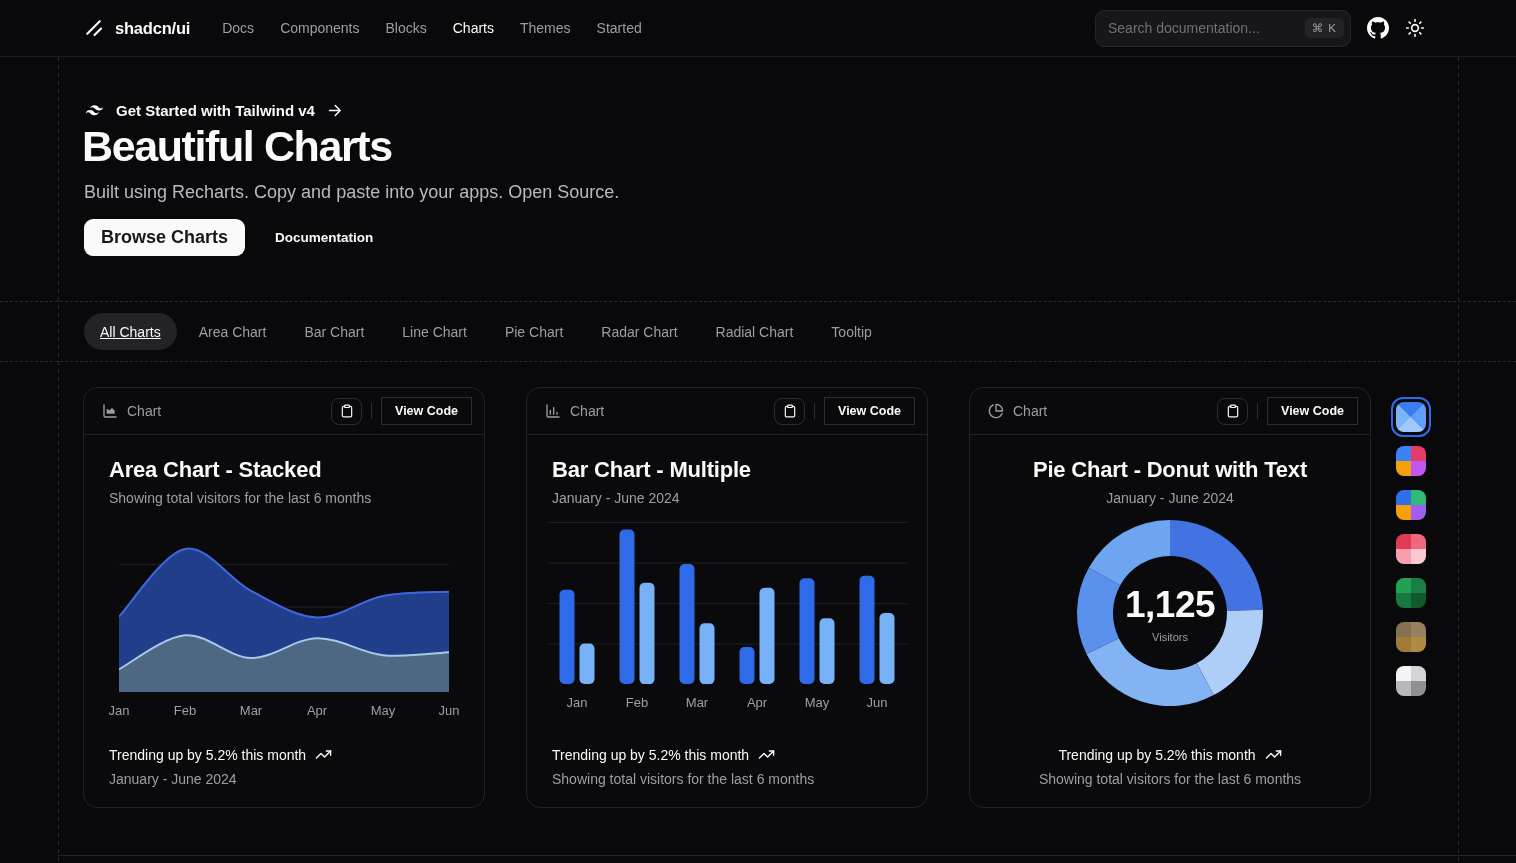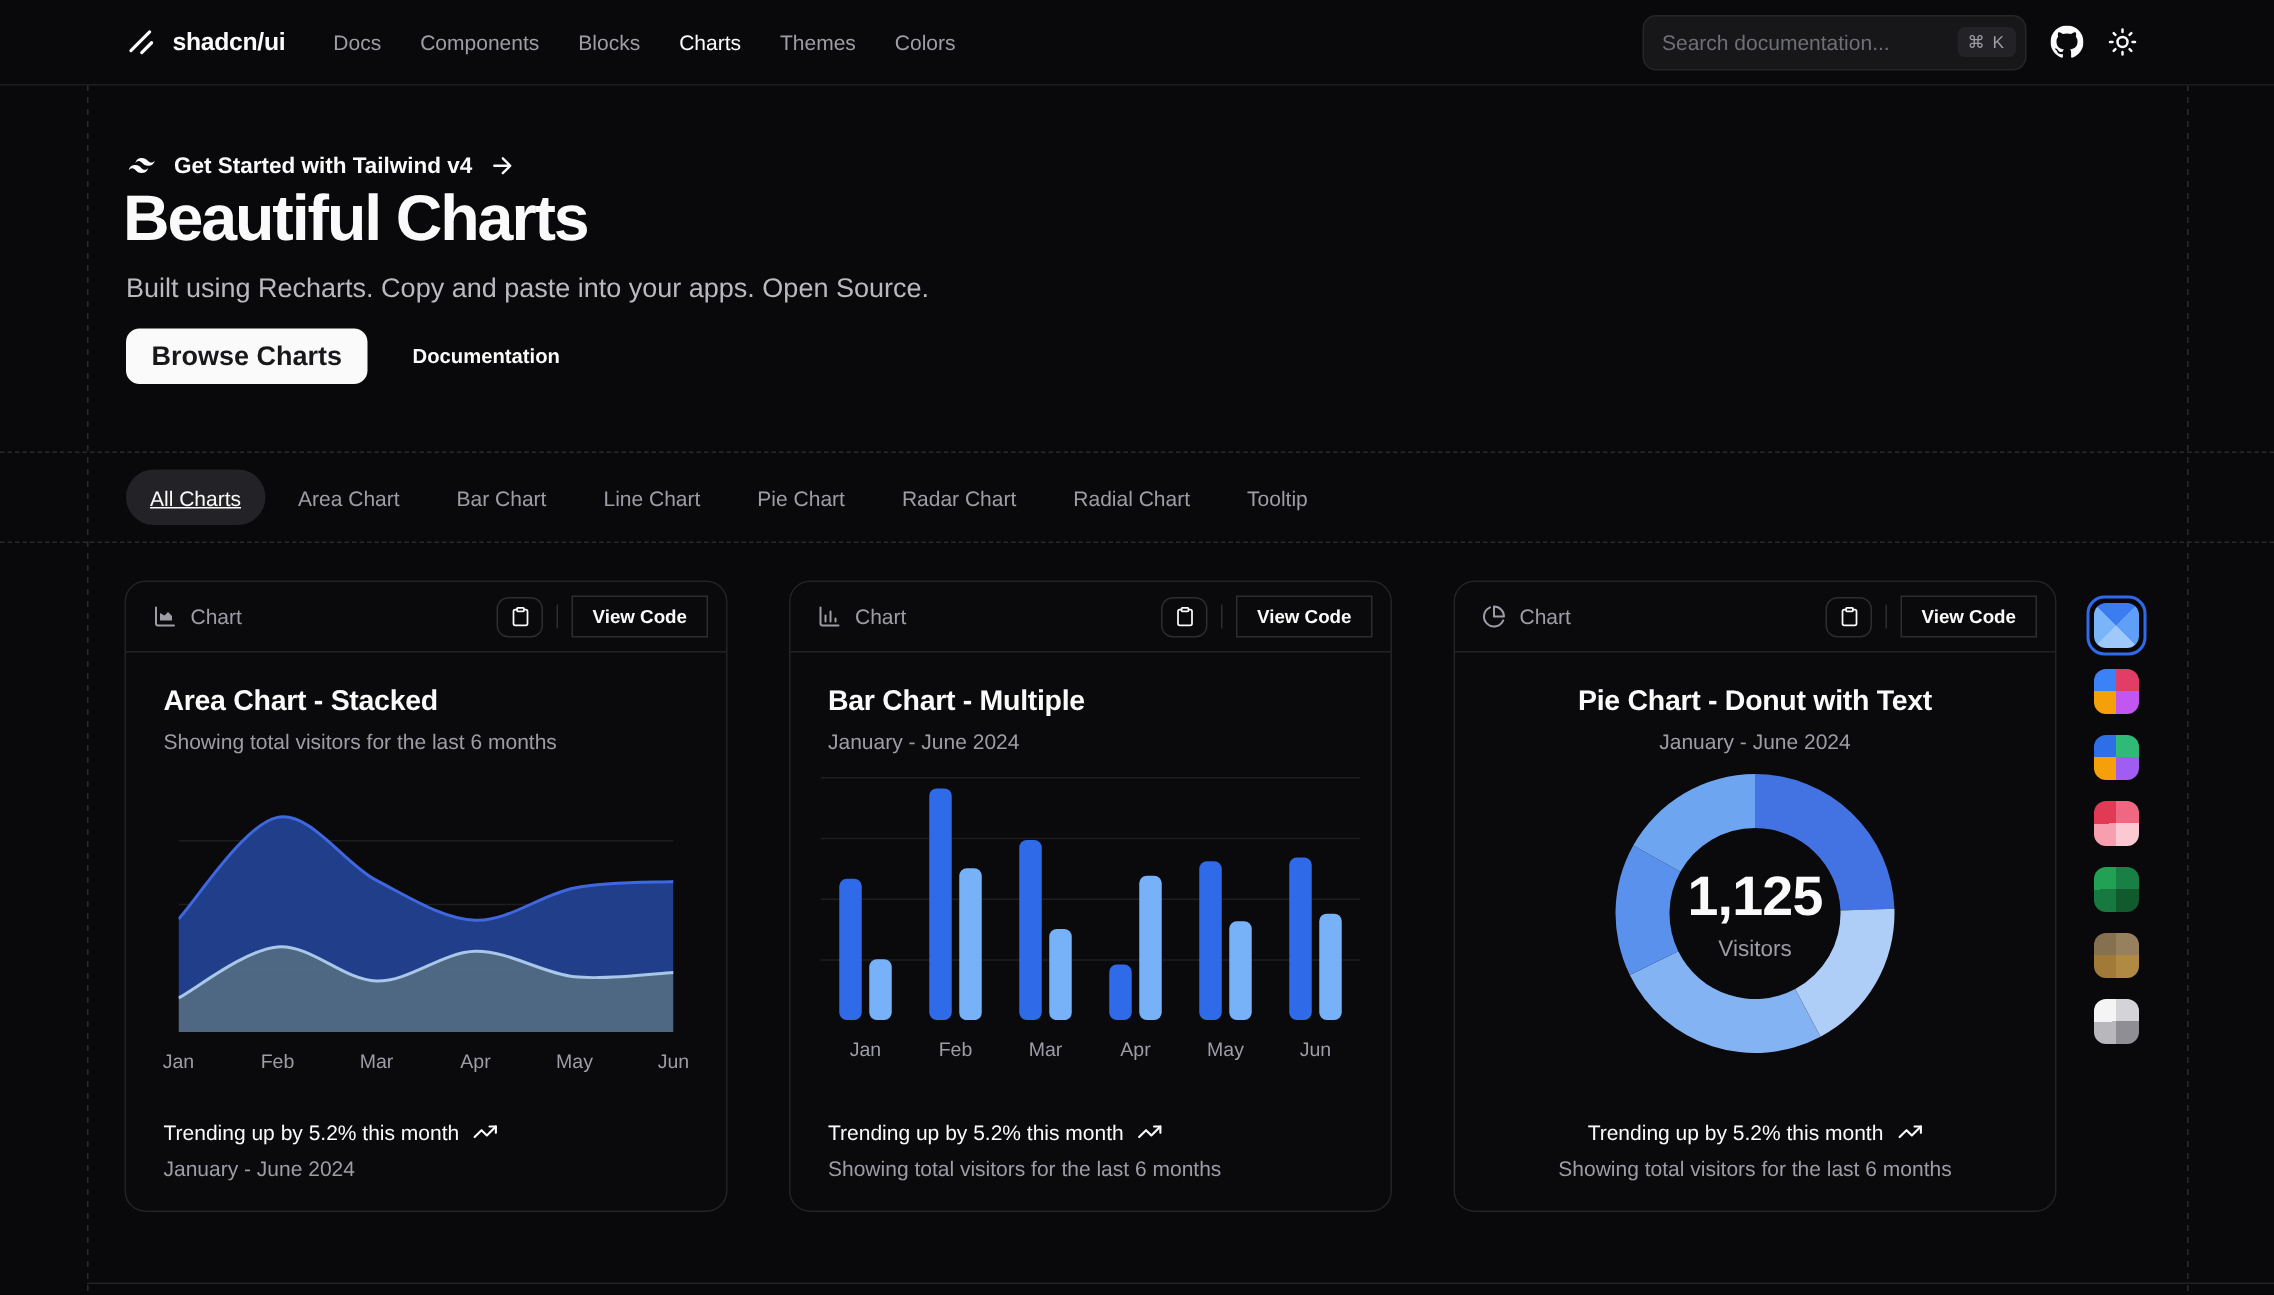--- a/index.html
+++ b/index.html
@@ -53,33 +53,33 @@
   .card-toolbar { height:47px; flex:none; display:flex; align-items:center; gap:9px; padding:0 12px 0 18px;
                   border-bottom:1px solid #232327; color:#9d9da6; font-size:14px; }
   .toolbar-actions { margin-left:auto; display:flex; align-items:center; gap:9px; }
   .copy-btn { width:31px; height:27px; border:1px solid #2c2c31; border-radius:8px; background:transparent;
               display:flex; align-items:center; justify-content:center; color:#fafafa; cursor:pointer; }
   .toolbar-divider { width:1px; height:16px; background:#2c2c31; }
   .view-code-btn { height:28px; padding:0 13px; border:1px solid #2c2c31; border-radius:0; background:transparent;
                    color:#fafafa; font-size:12.5px; font-weight:600; font-family:inherit; cursor:pointer; }
   .card-body { flex:1; padding:22px 25px 20px; display:flex; flex-direction:column; }
   .card-body.centered { align-items:center; text-align:center; }
-  .card-title { font-size:19px; font-weight:600; letter-spacing:-0.2px; }
+  .card-title { font-size:22px; font-weight:600; letter-spacing:-0.2px; }
   .card-subtitle { margin-top:7px; font-size:14px; color:#9d9da6; }
   .chart-wrap { margin-top:16px; position:relative; align-self:center; }
   .xlabels { position:relative; height:24px; }
   .xlabels span { position:absolute; top:7px; transform:translateX(-50%); font-size:13px; color:#9d9da6; }
   .card-footer { margin-top:auto; width:100%; }
   .footer-primary { display:flex; align-items:center; gap:9px; font-size:14px; font-weight:500; color:#fafafa; }
   .centered .footer-primary { justify-content:center; }
   .footer-secondary { margin-top:8px; font-size:14px; color:#9d9da6; }
   .donut-wrap { position:relative; width:190px; height:190px; margin-top:12px; }
   .donut-center { position:absolute; inset:0; display:flex; flex-direction:column; align-items:center; justify-content:center; }
   .donut-value { font-size:37px; font-weight:700; letter-spacing:-0.5px; }
-  .donut-label { margin-top:5px; font-size:15px; color:#9d9da6; }
+  .donut-label { margin-top:5px; font-size:11px; color:#9d9da6; }
 
   
   .swatches { position:absolute; left:1396px; top:402px; display:flex; flex-direction:column; gap:14px; }
   .swatch { width:30px; height:30px; border-radius:8px; position:relative; cursor:pointer; }
   .swatch.selected::after { content:''; position:absolute; inset:-5px; border:2px solid #2f6aeb; border-radius:12px; }
 </style>
 </head>
 <body>
 
 <div class="page">
@@ -91,21 +91,21 @@
           <path d="M192 40L40 192" stroke="#fafafa" stroke-width="26" stroke-linecap="round"></path>
         </svg>
       <span class="brand-name">shadcn/ui</span>
     </div>
     <nav class="nav-links">
       <span class="nav-link">Docs</span>
       <span class="nav-link">Components</span>
       <span class="nav-link">Blocks</span>
       <span class="nav-link active">Charts</span>
       <span class="nav-link">Themes</span>
-      <span class="nav-link">Colors</span>
+      <span class="nav-link">Started</span>
     </nav>
     <div class="nav-right">
       <div class="search-box">
         <span>Search documentation...</span>
         <span class="search-kbd">⌘ K</span>
       </div>
       <span class="icon-btn">
         <svg width="22" height="22" viewBox="0 0 24 24" fill="#fafafa">
             <path d="M12 0C5.37 0 0 5.37 0 12c0 5.3 3.438 9.8 8.205 11.385.6.113.82-.258.82-.577 0-.285-.01-1.04-.015-2.04-3.338.724-4.042-1.61-4.042-1.61-.546-1.385-1.333-1.754-1.333-1.754-1.09-.745.082-.73.082-.73 1.205.085 1.84 1.237 1.84 1.237 1.07 1.834 2.807 1.304 3.492.997.108-.775.418-1.305.762-1.605-2.665-.3-5.466-1.332-5.466-5.93 0-1.31.468-2.38 1.235-3.22-.123-.303-.535-1.523.117-3.176 0 0 1.008-.322 3.3 1.23.957-.266 1.983-.399 3.003-.404 1.02.005 2.047.138 3.006.404 2.29-1.552 3.297-1.23 3.297-1.23.653 1.653.24 2.873.118 3.176.77.84 1.233 1.91 1.233 3.22 0 4.61-2.807 5.625-5.48 5.92.43.37.813 1.102.813 2.222 0 1.606-.015 2.898-.015 3.293 0 .32.216.694.825.576C20.565 21.795 24 17.295 24 12c0-6.63-5.37-12-12-12z"></path>
           </svg>

